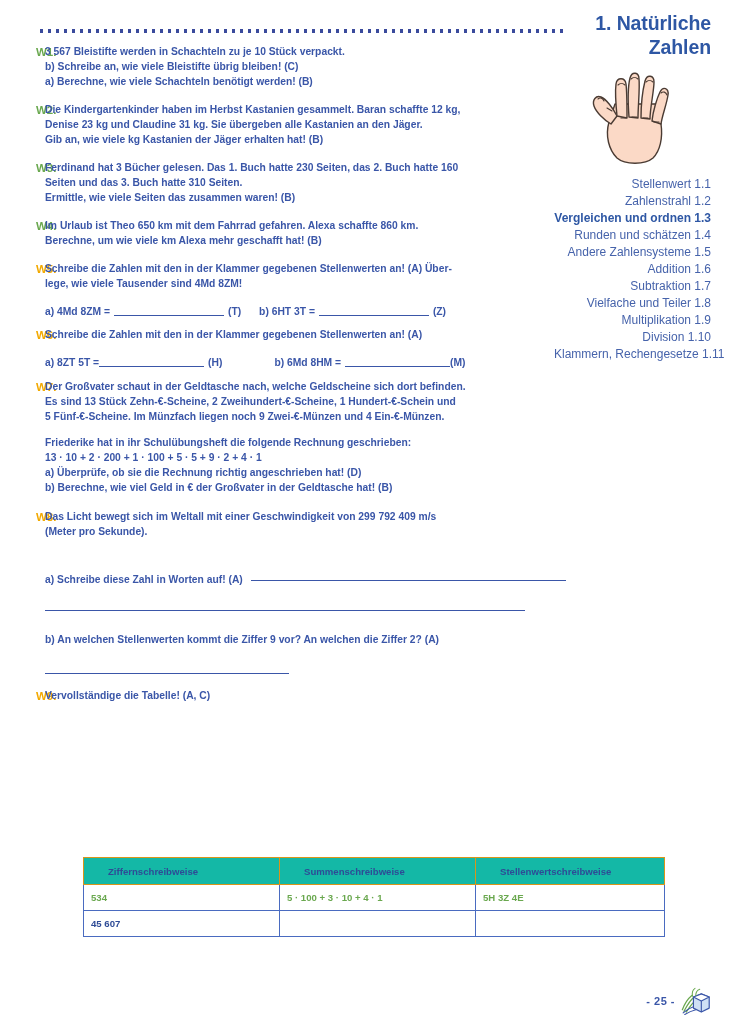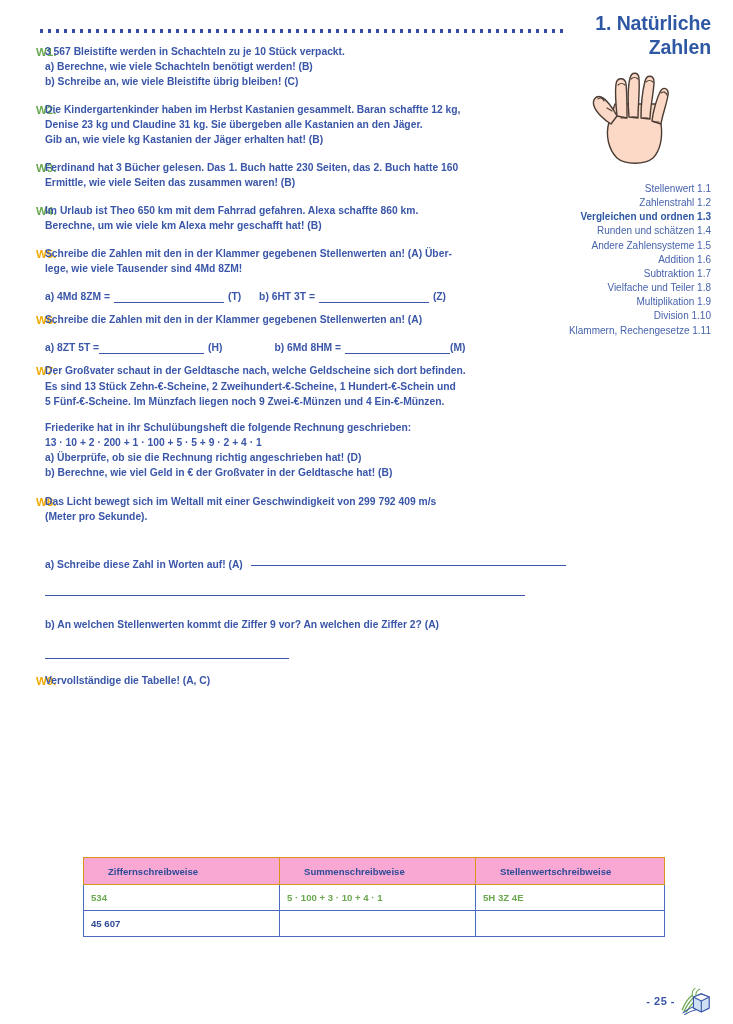--- a/index.html
+++ b/index.html
@@ -44,23 +44,23 @@
     letter-spacing: -0.1px;
   }
   .hand-wrap {
     margin-top: 8px;
     display: flex;
     justify-content: center;
     align-items: center;
     height: 104px;
   }
   .toc {
-    margin-top: 10px;
+    margin-top: 4px;
     margin-right: 4px;
-    font-size: 10px;
+    font-size: 12px;
     color: #4663ab;
     line-height: 1.42;
   }
   .toc-item {
     white-space: nowrap;
   }
   .toc-item.current {
     font-weight: bold;
     color: #2e57a4;
   }
@@ -117,21 +117,21 @@
 
   
   .fillrow {
     display: flex;
     align-items: baseline;
     font-size: 10.3px;
     font-weight: bold;
     color: #3a56a8;
     margin-top: 2px;
   }
-  .fillrow .seg { display: flex; align-items: center; }
+  .fillrow .seg { display: flex; align-items: flex-start; }
   .blank {
     display: inline-block;
     border-bottom: 1.1px solid #3a56a8;
     height: 11px;
     margin: 0 4px;
   }
   .blank.w110 { width: 110px; }
   .blank.w105 { width: 105px; }
   .spacer-sm { display: inline-block; width: 18px; }
   .spacer-md { display: inline-block; width: 52px; }
@@ -164,21 +164,21 @@
   table.grid th, table.grid td {
     border: 1px solid #4a6bc0;
     font-size: 9.6px;
     font-weight: bold;
     padding: 6px 7px;
     text-align: left;
     height: 13px;
     vertical-align: middle;
   }
   table.grid th {
-    background: #f9a8d4;
+    background: #14b8a6;
     color: #2e4b96;
     border-color: #d9951a;
     font-weight: bold;
     height: 14px;
     padding-left: 24px;
   }
   table.grid td.green { color: #6aa84f; }
   table.grid td.blue { color: #2e4b96; }
   .col-a { width: 164px; }
   .col-b { width: 164px; }
@@ -260,38 +260,39 @@
       <div class="toc-item">Klammern, Rechengesetze 1.11</div>
     </div>
   </div>
 
   <div class="content">
 
     <div class="ex">
       <div class="ex-label green">W1.</div>
       <div class="ex-body">
         <div class="line">3 567 Bleistifte werden in Schachteln zu je 10 Stück verpackt.</div>
+        <div class="line">b) Schreibe an, wie viele Bleistifte übrig bleiben! (C)</div>
         <div class="line">a) Berechne, wie viele Schachteln benötigt werden! (B)</div>
-        <div class="line">b) Schreibe an, wie viele Bleistifte übrig bleiben! (C)</div>
       </div>
     </div>
 
     <div class="ex">
       <div class="ex-label green">W2.</div>
       <div class="ex-body">
         <div class="line">Die Kindergartenkinder haben im Herbst Kastanien gesammelt. Baran schaffte  12 kg,</div>
         <div class="line">Denise 23 kg und Claudine 31 kg. Sie übergeben alle Kastanien an den Jäger.</div>
         <div class="line">Gib an, wie viele kg Kastanien der Jäger erhalten hat! (B)</div>
       </div>
     </div>
 
     <div class="ex">
       <div class="ex-label green">W3.</div>
       <div class="ex-body">
         <div class="line">Ferdinand hat 3 Bücher gelesen. Das 1. Buch hatte 230 Seiten, das 2. Buch hatte 160</div>
+        <div class="line">Seiten und das 3. Buch hatte 310 Seiten.</div>
         <div class="line">Ermittle, wie viele Seiten das zusammen waren! (B)</div>
       </div>
     </div>
 
     <div class="ex">
       <div class="ex-label green">W4.</div>
       <div class="ex-body">
         <div class="line">Im Urlaub ist Theo 650 km mit dem Fahrrad gefahren. Alexa schaffte 860 km.</div>
         <div class="line">Berechne, um wie viele km Alexa mehr geschafft hat! (B)</div>
       </div>

